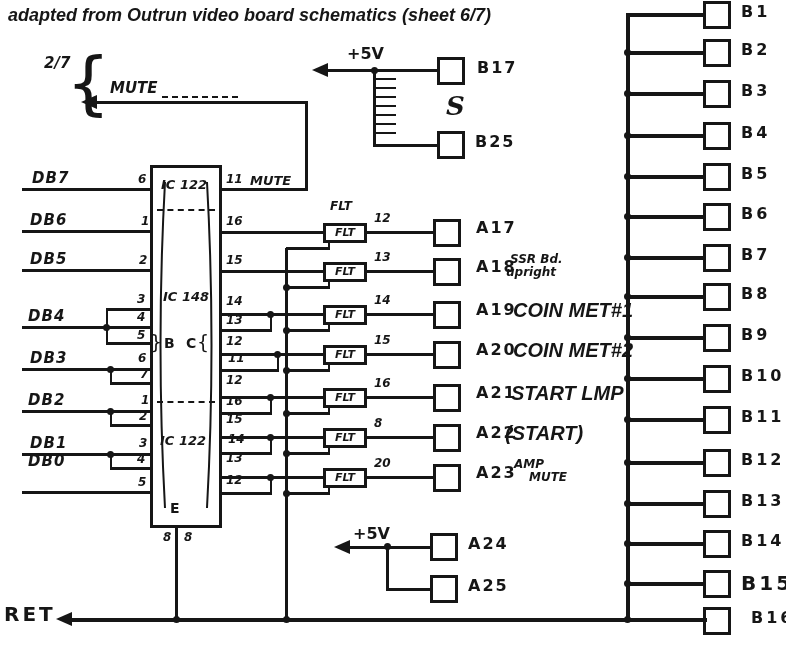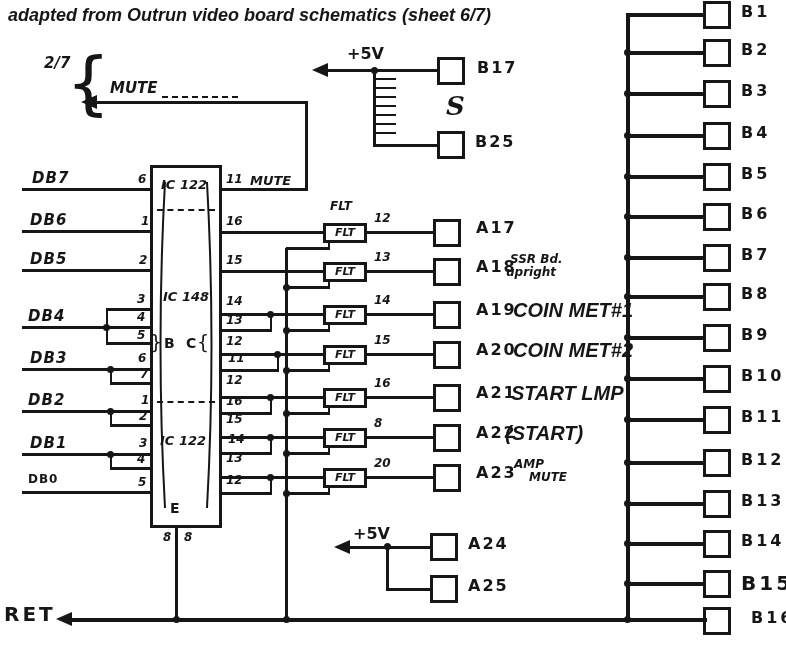--- a/index.html
+++ b/index.html
@@ -92,21 +92,21 @@
   <span class="t hand" style="left:28px;top:393px;font-size:15px;font-style:italic;letter-spacing:1px">DB2</span>
   <i class="w" style="left:22px;top:410px;width:128px;height:3px"></i>
   <i class="w" style="left:110px;top:410px;width:2px;height:16px"></i>
   <i class="w" style="left:110px;top:424px;width:40px;height:3px"></i>
   <i class="dot" style="left:107px;top:408px"></i>
   <span class="t hand" style="left:30px;top:436px;font-size:15px;font-style:italic;letter-spacing:1px">DB1</span>
   <i class="w" style="left:22px;top:453px;width:128px;height:3px"></i>
   <i class="w" style="left:110px;top:453px;width:2px;height:16px"></i>
   <i class="w" style="left:110px;top:467px;width:40px;height:3px"></i>
   <i class="dot" style="left:107px;top:451px"></i>
-  <span class="t hand" style="left:28px;top:473px;font-size:12px;letter-spacing:1px">DB0</span>
+  <span class="t hand" style="left:28px;top:454px;font-size:15px;font-style:italic;letter-spacing:1px">DB0</span>
   <i class="w" style="left:22px;top:491px;width:128px;height:3px"></i>
 
   <span class="t pin" style="left:138px;top:173px">6</span>
   <span class="t pin" style="left:141px;top:215px">1</span>
   <span class="t pin" style="left:139px;top:254px">2</span>
   <span class="t pin" style="left:137px;top:293px">3</span>
   <span class="t pin" style="left:137px;top:311px">4</span>
   <span class="t pin" style="left:137px;top:329px">5</span>
   <span class="t pin" style="left:138px;top:352px">6</span>
   <span class="t pin" style="left:140px;top:368px">7</span>

